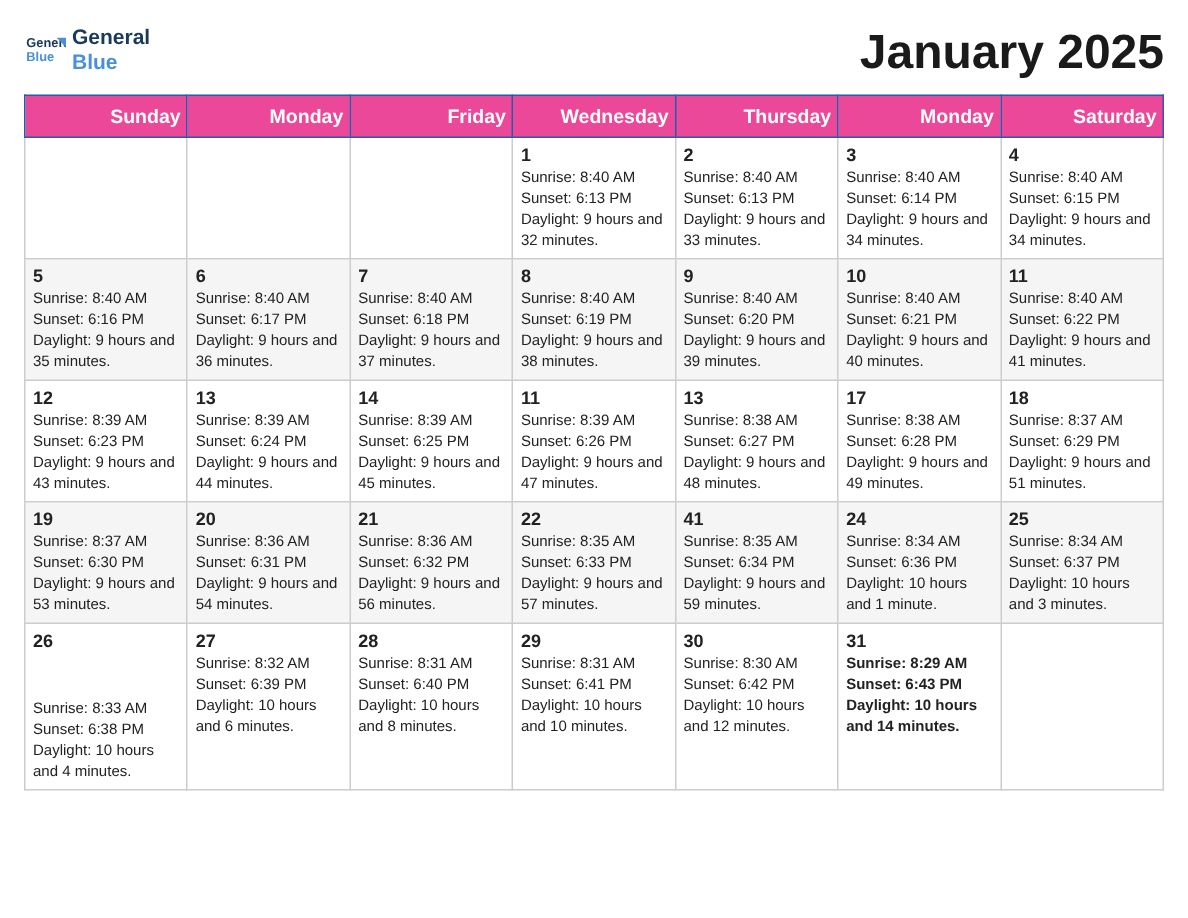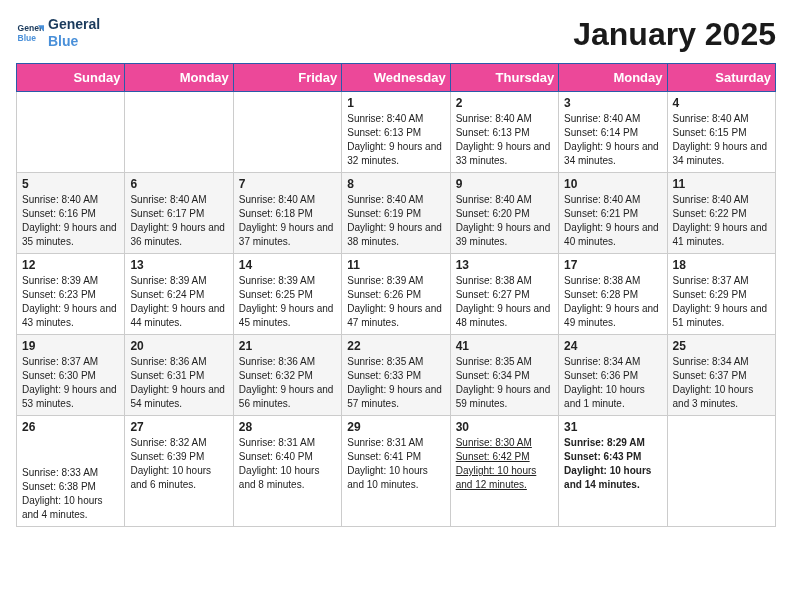--- a/index.html
+++ b/index.html
@@ -294,21 +294,21 @@
 Daylight: 10 hours and 8 minutes.</div>
         </td>
         <td>
           <span class="day-num">29</span>
           <div class="day-info" style="white-space: pre-line;">Sunrise: 8:31 AM
 Sunset: 6:41 PM
 Daylight: 10 hours and 10 minutes.</div>
         </td>
         <td>
           <span class="day-num">30</span>
-          <div class="day-info" style="white-space: pre-line; text-decoration: underline;">Sunrise: 8:30 AM
+          <div class="day-info" style="white-space: pre-line;">Sunrise: 8:30 AM
 Sunset: 6:42 PM
 Daylight: 10 hours and 12 minutes.</div>
         </td>
         <td>
           <span class="day-num">31</span>
           <div class="day-info" style="white-space: pre-line; font-weight: bold;">Sunrise: 8:29 AM
 Sunset: 6:43 PM
 Daylight: 10 hours and 14 minutes.</div>
         </td>
         <td class="empty-cell"></td>

